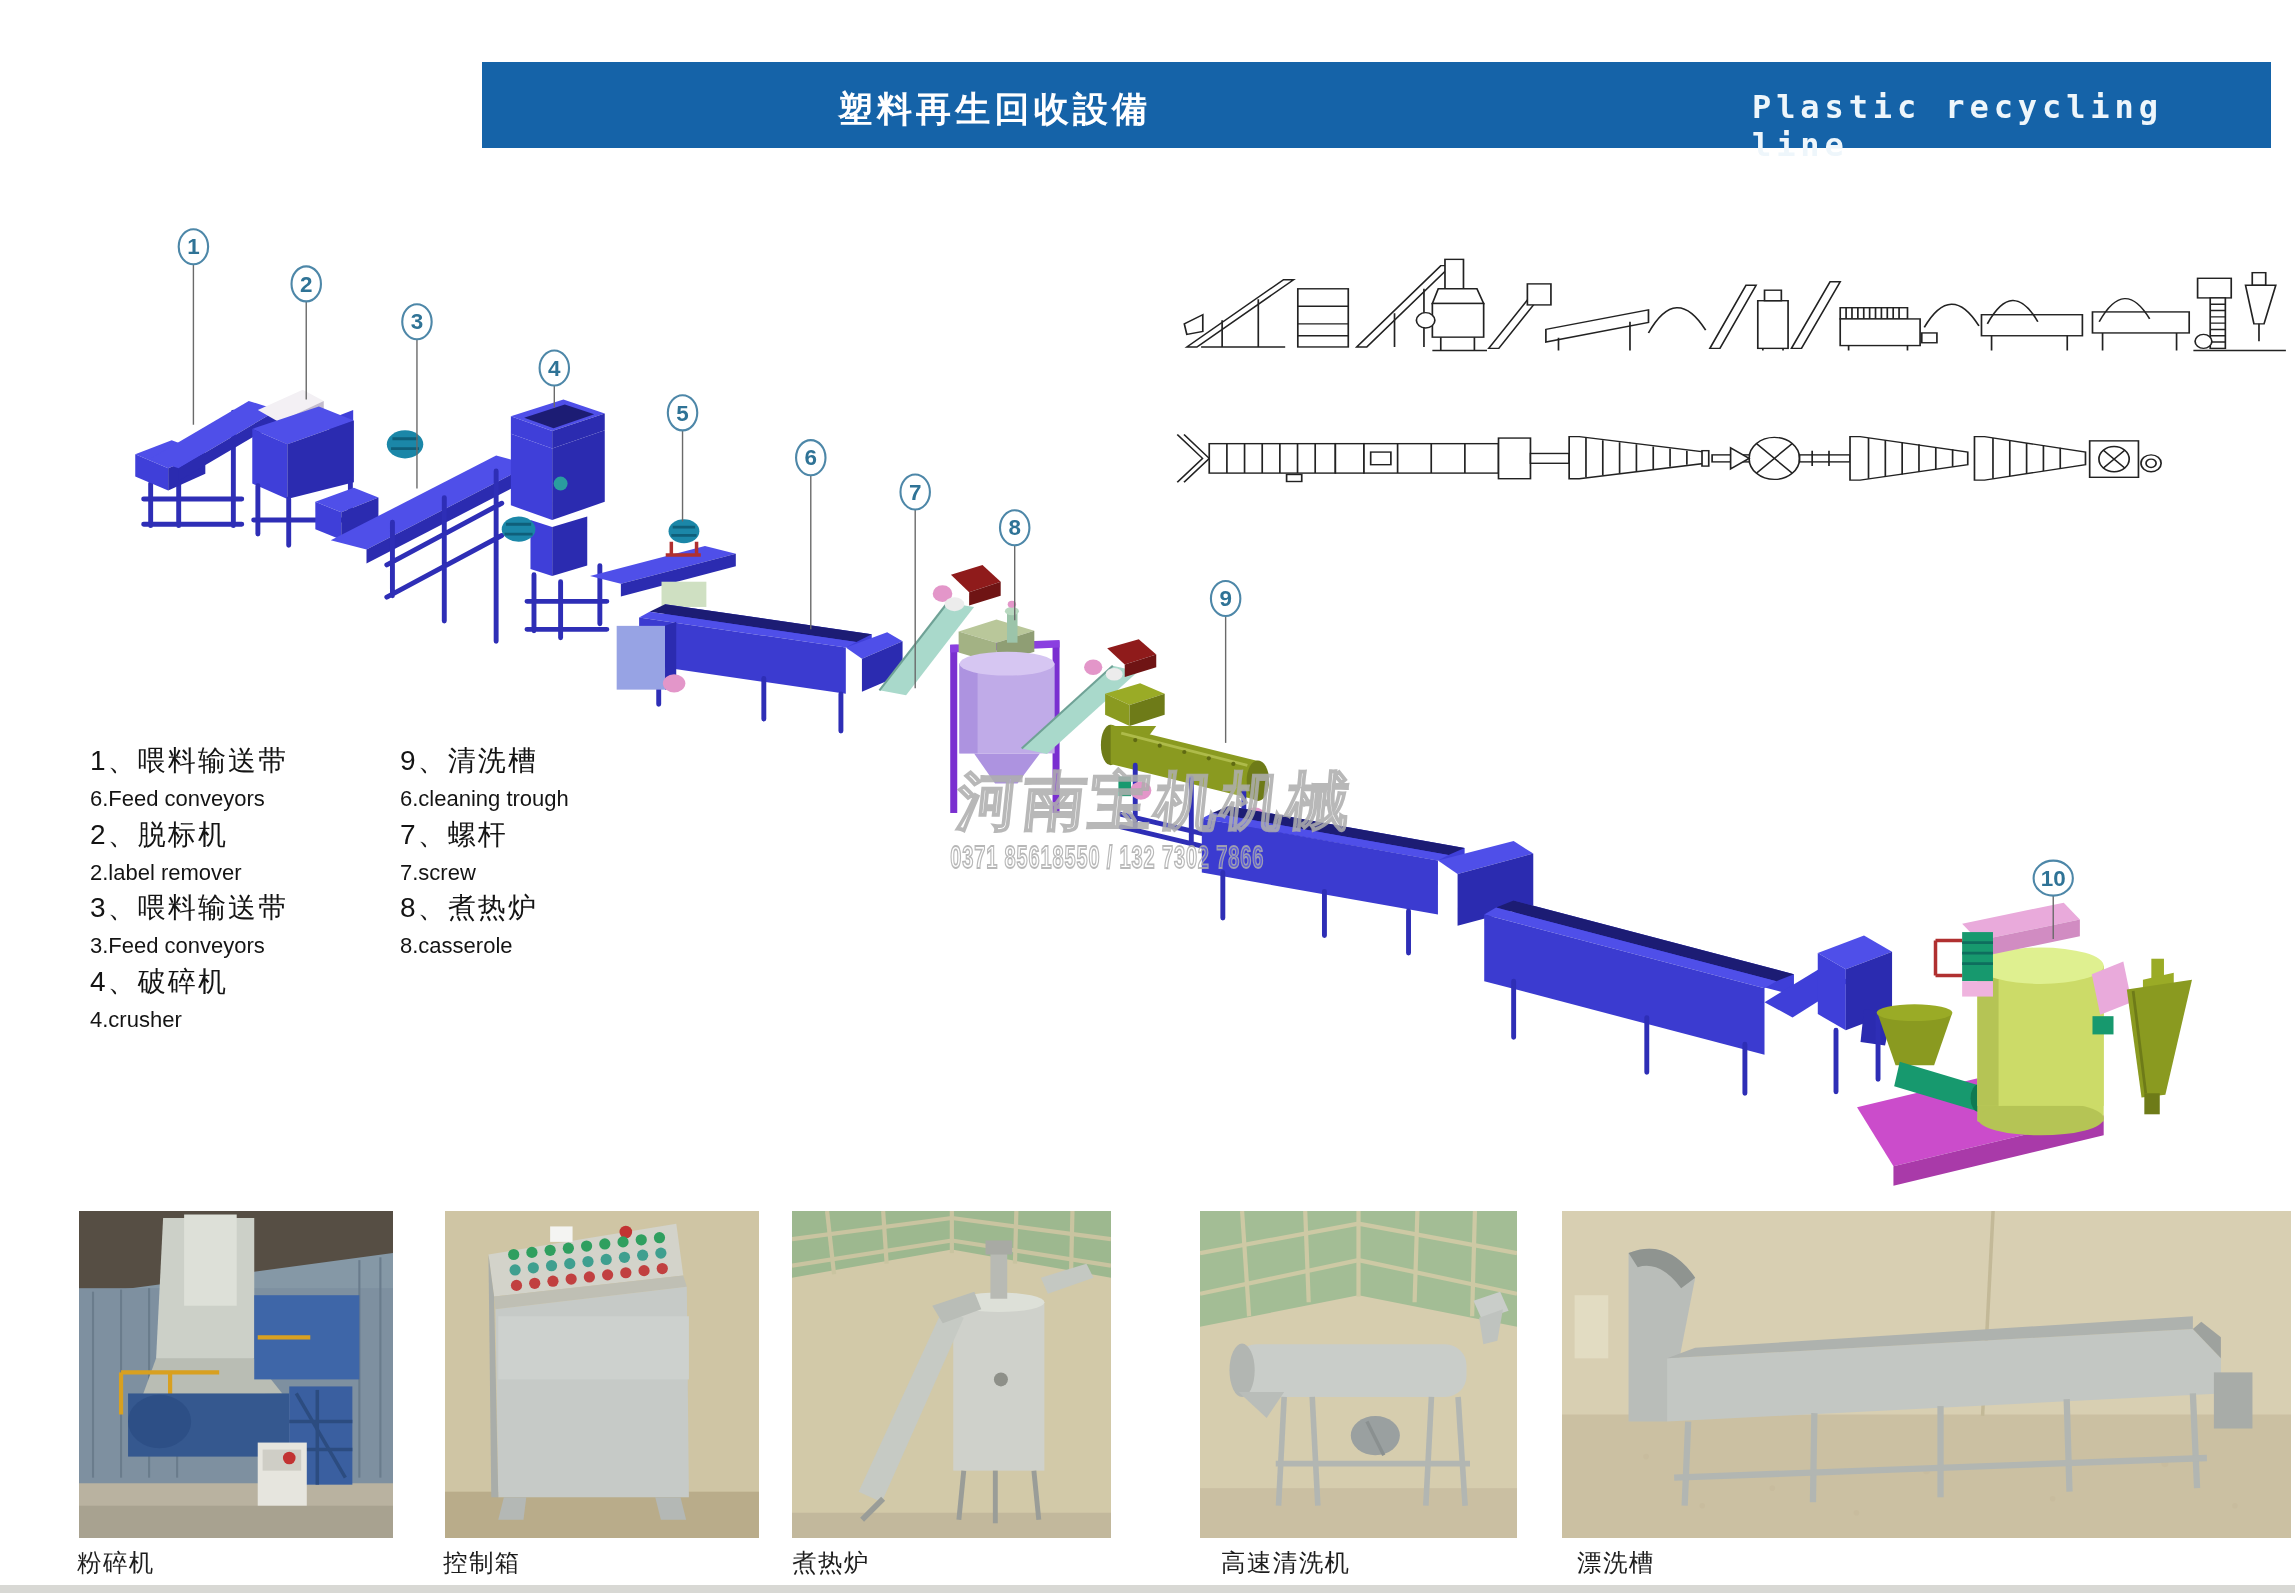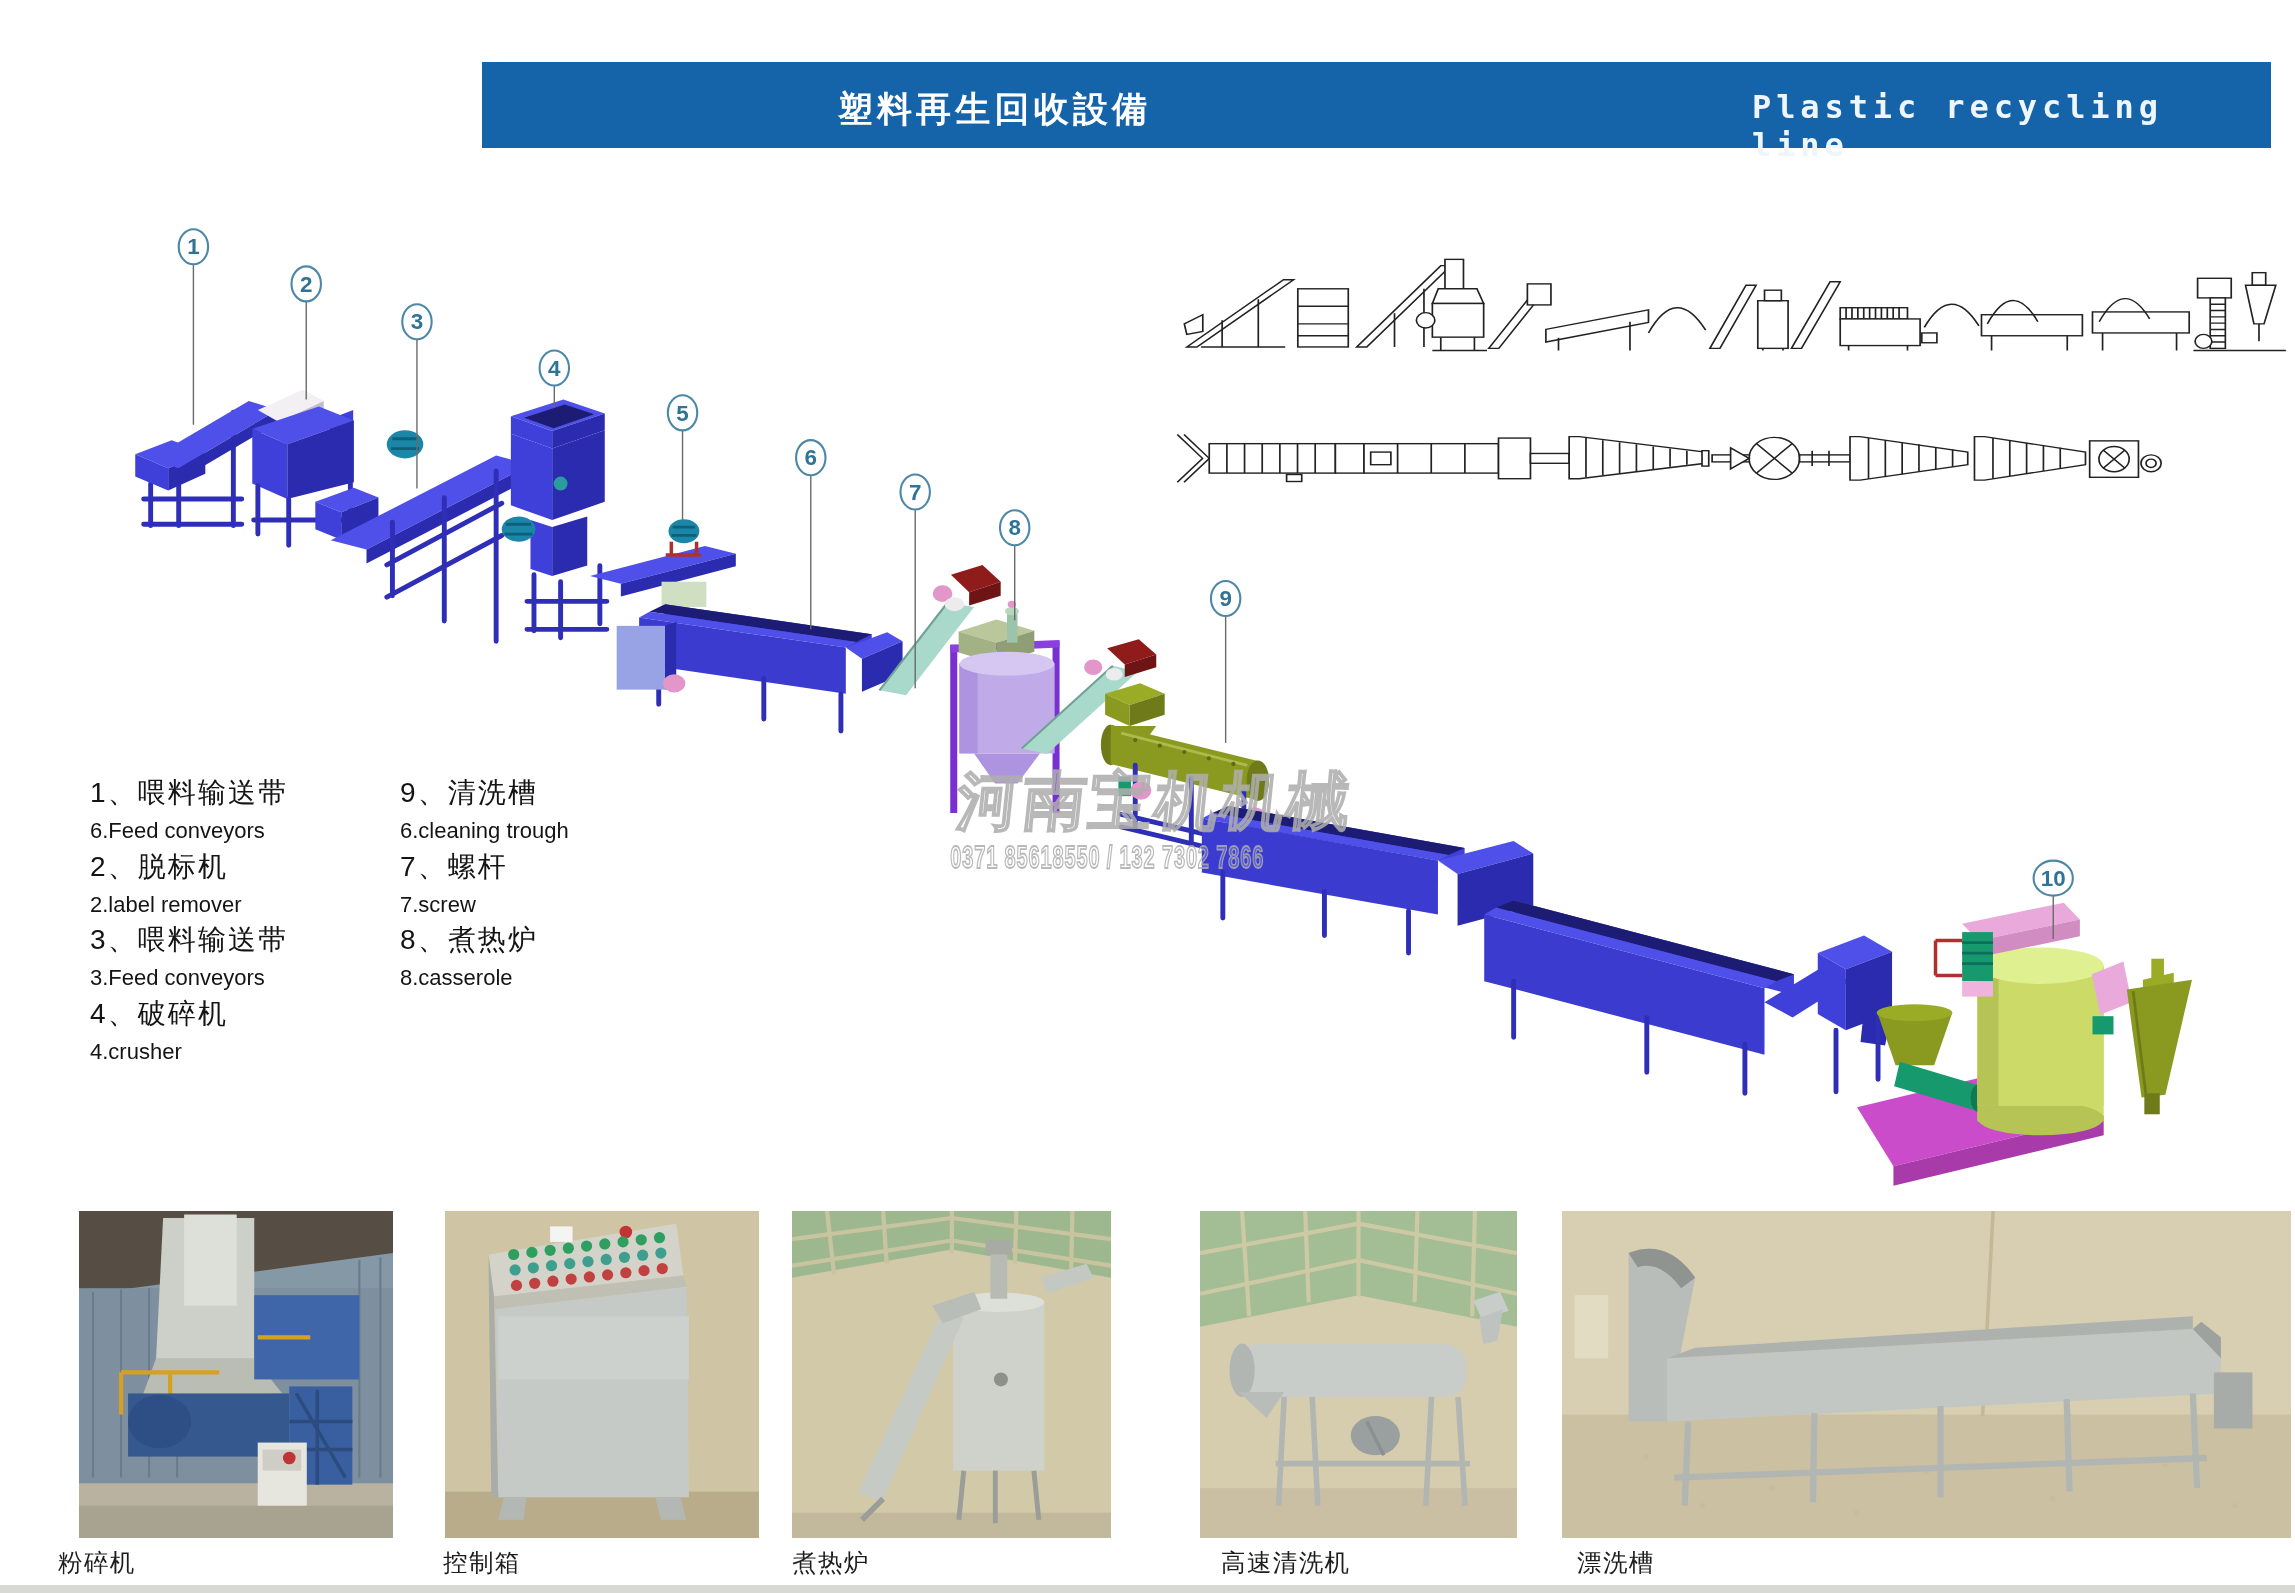--- a/index.html
+++ b/index.html
@@ -5,21 +5,21 @@
   html,body{margin:0;padding:0;background:#fff;}
   #page{position:relative;width:2295px;height:1593px;background:#ffffff;overflow:hidden;
         font-family:"Liberation Sans","DejaVu Sans",sans-serif;}
   
   #header-bar{position:absolute;left:482px;top:62px;width:1789px;height:86px;background:var(--header-blue,#1563a8);}
   #title-cn{position:absolute;left:749px;top:86px;width:491px;text-align:center;color:#fff;
             font-size:35px;font-weight:bold;letter-spacing:4.2px;}
   #title-en{position:absolute;left:1752px;top:88px;width:519px;color:#eef6fb;font-size:32px;
             font-family:"DejaVu Sans Mono","Liberation Mono",monospace;letter-spacing:4.9px;font-weight:bold;}
   
-  .lg{position:absolute;color:#141414;margin-top:32px;}
+  .lg{position:absolute;color:#141414;}
   .lg-cn{font-size:28px;letter-spacing:2.1px;font-weight:500;}
   .lg-en{font-size:22px;margin-top:6.3px;}
   
   #scene{position:absolute;left:0;top:0;}
   .bl{fill:#4f4fe9}.bm{fill:#3f3fd9}.bd{fill:#2b2bb0}.bf{fill:#3b3bd0}.cav{fill:#1c1c74}
   .tl{fill:#a9d9cb}.tmot{fill:#1b87a8}.rd{fill:#8f1b1b}.rdd{fill:#6f1414}.pk{fill:#e396c9}
   .ol{fill:#9aab26}.om{fill:#8a9a20}.od{fill:#6e7b18}
   .yl{fill:#dff090}.ym{fill:#ccdb68}.yd{fill:#b5c455}
   .ml{fill:#cb4ccb}.md{fill:#a93aa9}
   .pbl{fill:#e9aadb}.pbd{fill:#d18cc2}
@@ -569,21 +569,21 @@
           <line x1="360" y1="288" x2="358" y2="415"></line>
         <line x1="540" y1="278" x2="540" y2="408"></line>
           <line x1="720" y1="268" x2="724" y2="400"></line>
         <line x1="900" y1="260" x2="906" y2="395"></line>
         <line x1="160" y1="380" x2="920" y2="352"></line>
       </g>
       <rect x="930" y="230" width="55" height="80" fill="#a8aca8"></rect>
     </svg>
   </div>
 
-  <div class="caption" style="left:58px">粉碎机</div>
+  <div class="caption" style="left:77px">粉碎机</div>
   <div class="caption" style="left:443px">控制箱</div>
   <div class="caption" style="left:792px">煮热炉</div>
   <div class="caption" style="left:1221px">高速清洗机</div>
   <div class="caption" style="left:1577px">漂洗槽</div>
 
   <div id="bottom-strip"></div>
 </div>
 
 
 </body></html>

